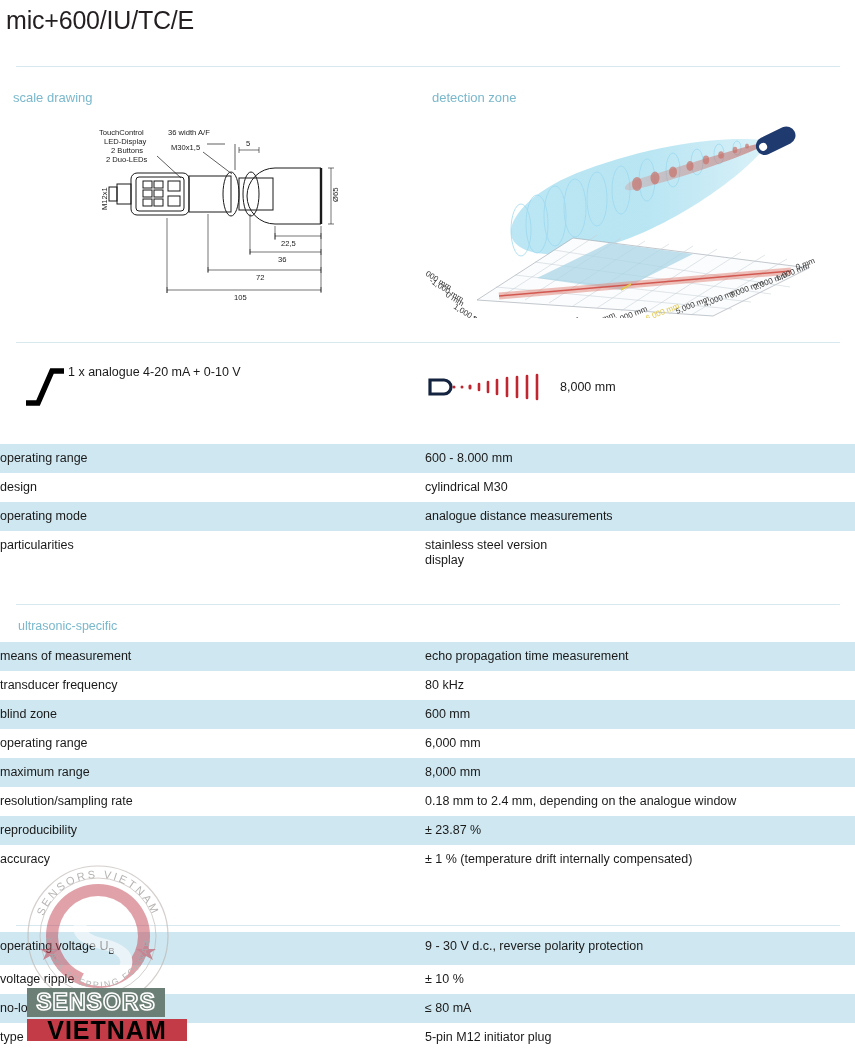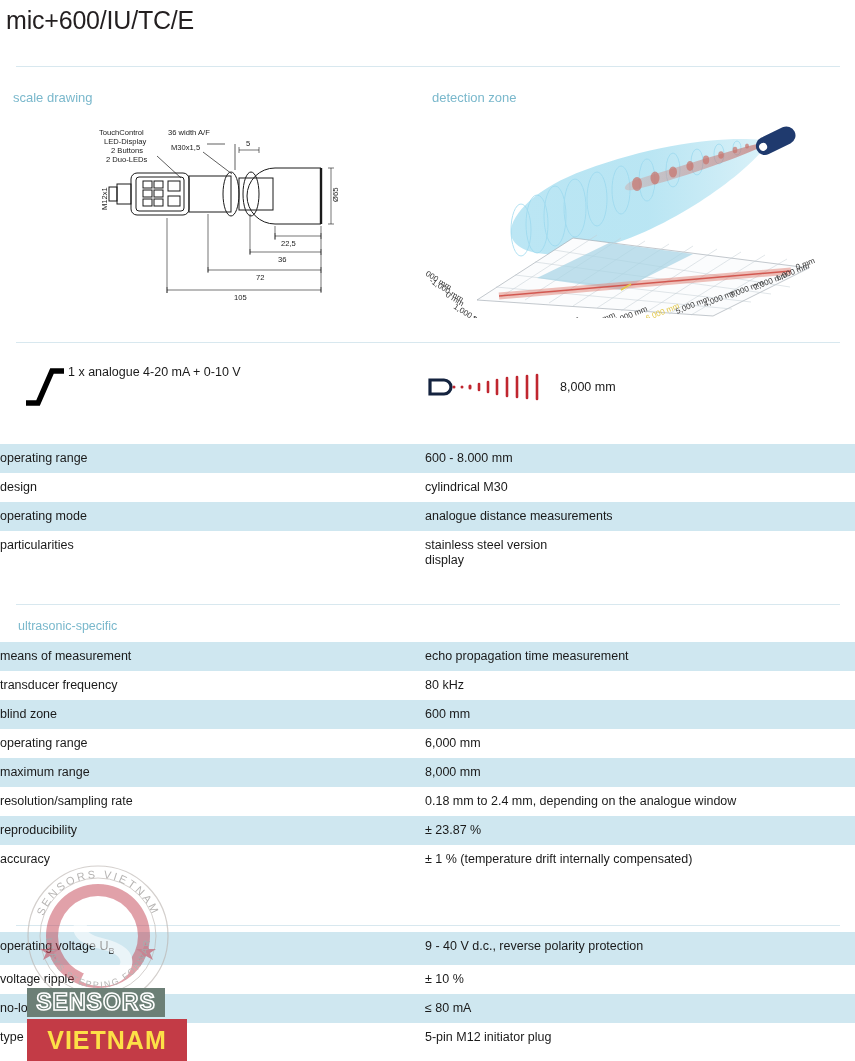--- a/index.html
+++ b/index.html
@@ -80,25 +80,25 @@
   #wm-seal { left: 18px; top: 856px; width: 160px; height: 160px; opacity: .62; }
   #wm-sensors {
     left: 27px; top: 988px; width: 138px; height: 29px;
     background: #6c7f76;
     display: flex; align-items: center; justify-content: center;
     font-size: 23px; font-weight: 700; letter-spacing: 1px;
     color: transparent; -webkit-text-stroke: 1.6px #ffffff;
     font-family: "Liberation Sans", sans-serif;
   }
   #wm-vietnam {
-    left: 27px; top: 1019px; width: 160px; height: 42px;
+    left: 27px; top: 1019px; width: 160px; height: 22px;
     background: #c33b46;
     display: flex; align-items: center; justify-content: center;
     font-size: 25px; font-weight: 700; letter-spacing: 1px;
-    color: #fde047;
+    color: #000000;
     font-family: "Liberation Sans", sans-serif;
   }
 </style>
 </head>
 <body>
 
 <div class="page">
 
   <div class="title">mic+600/IU/TC/E</div>
   <div class="rule rule-head"></div>
@@ -357,21 +357,21 @@
         <div class="cell-label">accuracy</div>
         <div class="cell-value">± 1 % (temperature drift internally compensated)</div>
       </div>
     </div>
 
   <div class="rule rule-sec2"></div>
   <div class="sec-head" id="sec-electrical">electrical data</div>
   <div class="table" id="table-electrical">
       <div class="row alt">
         <div class="cell-label">operating voltage U<span class="sub">B</span></div>
-        <div class="cell-value">9 - 40 V d.c., reverse polarity protection</div>
+        <div class="cell-value">9 - 30 V d.c., reverse polarity protection</div>
       </div>
       <div class="row">
         <div class="cell-label">voltage ripple</div>
         <div class="cell-value">± 10 %</div>
       </div>
       <div class="row alt">
         <div class="cell-label">no-load current consumption</div>
         <div class="cell-value">≤ 80 mA</div>
       </div>
       <div class="row">

